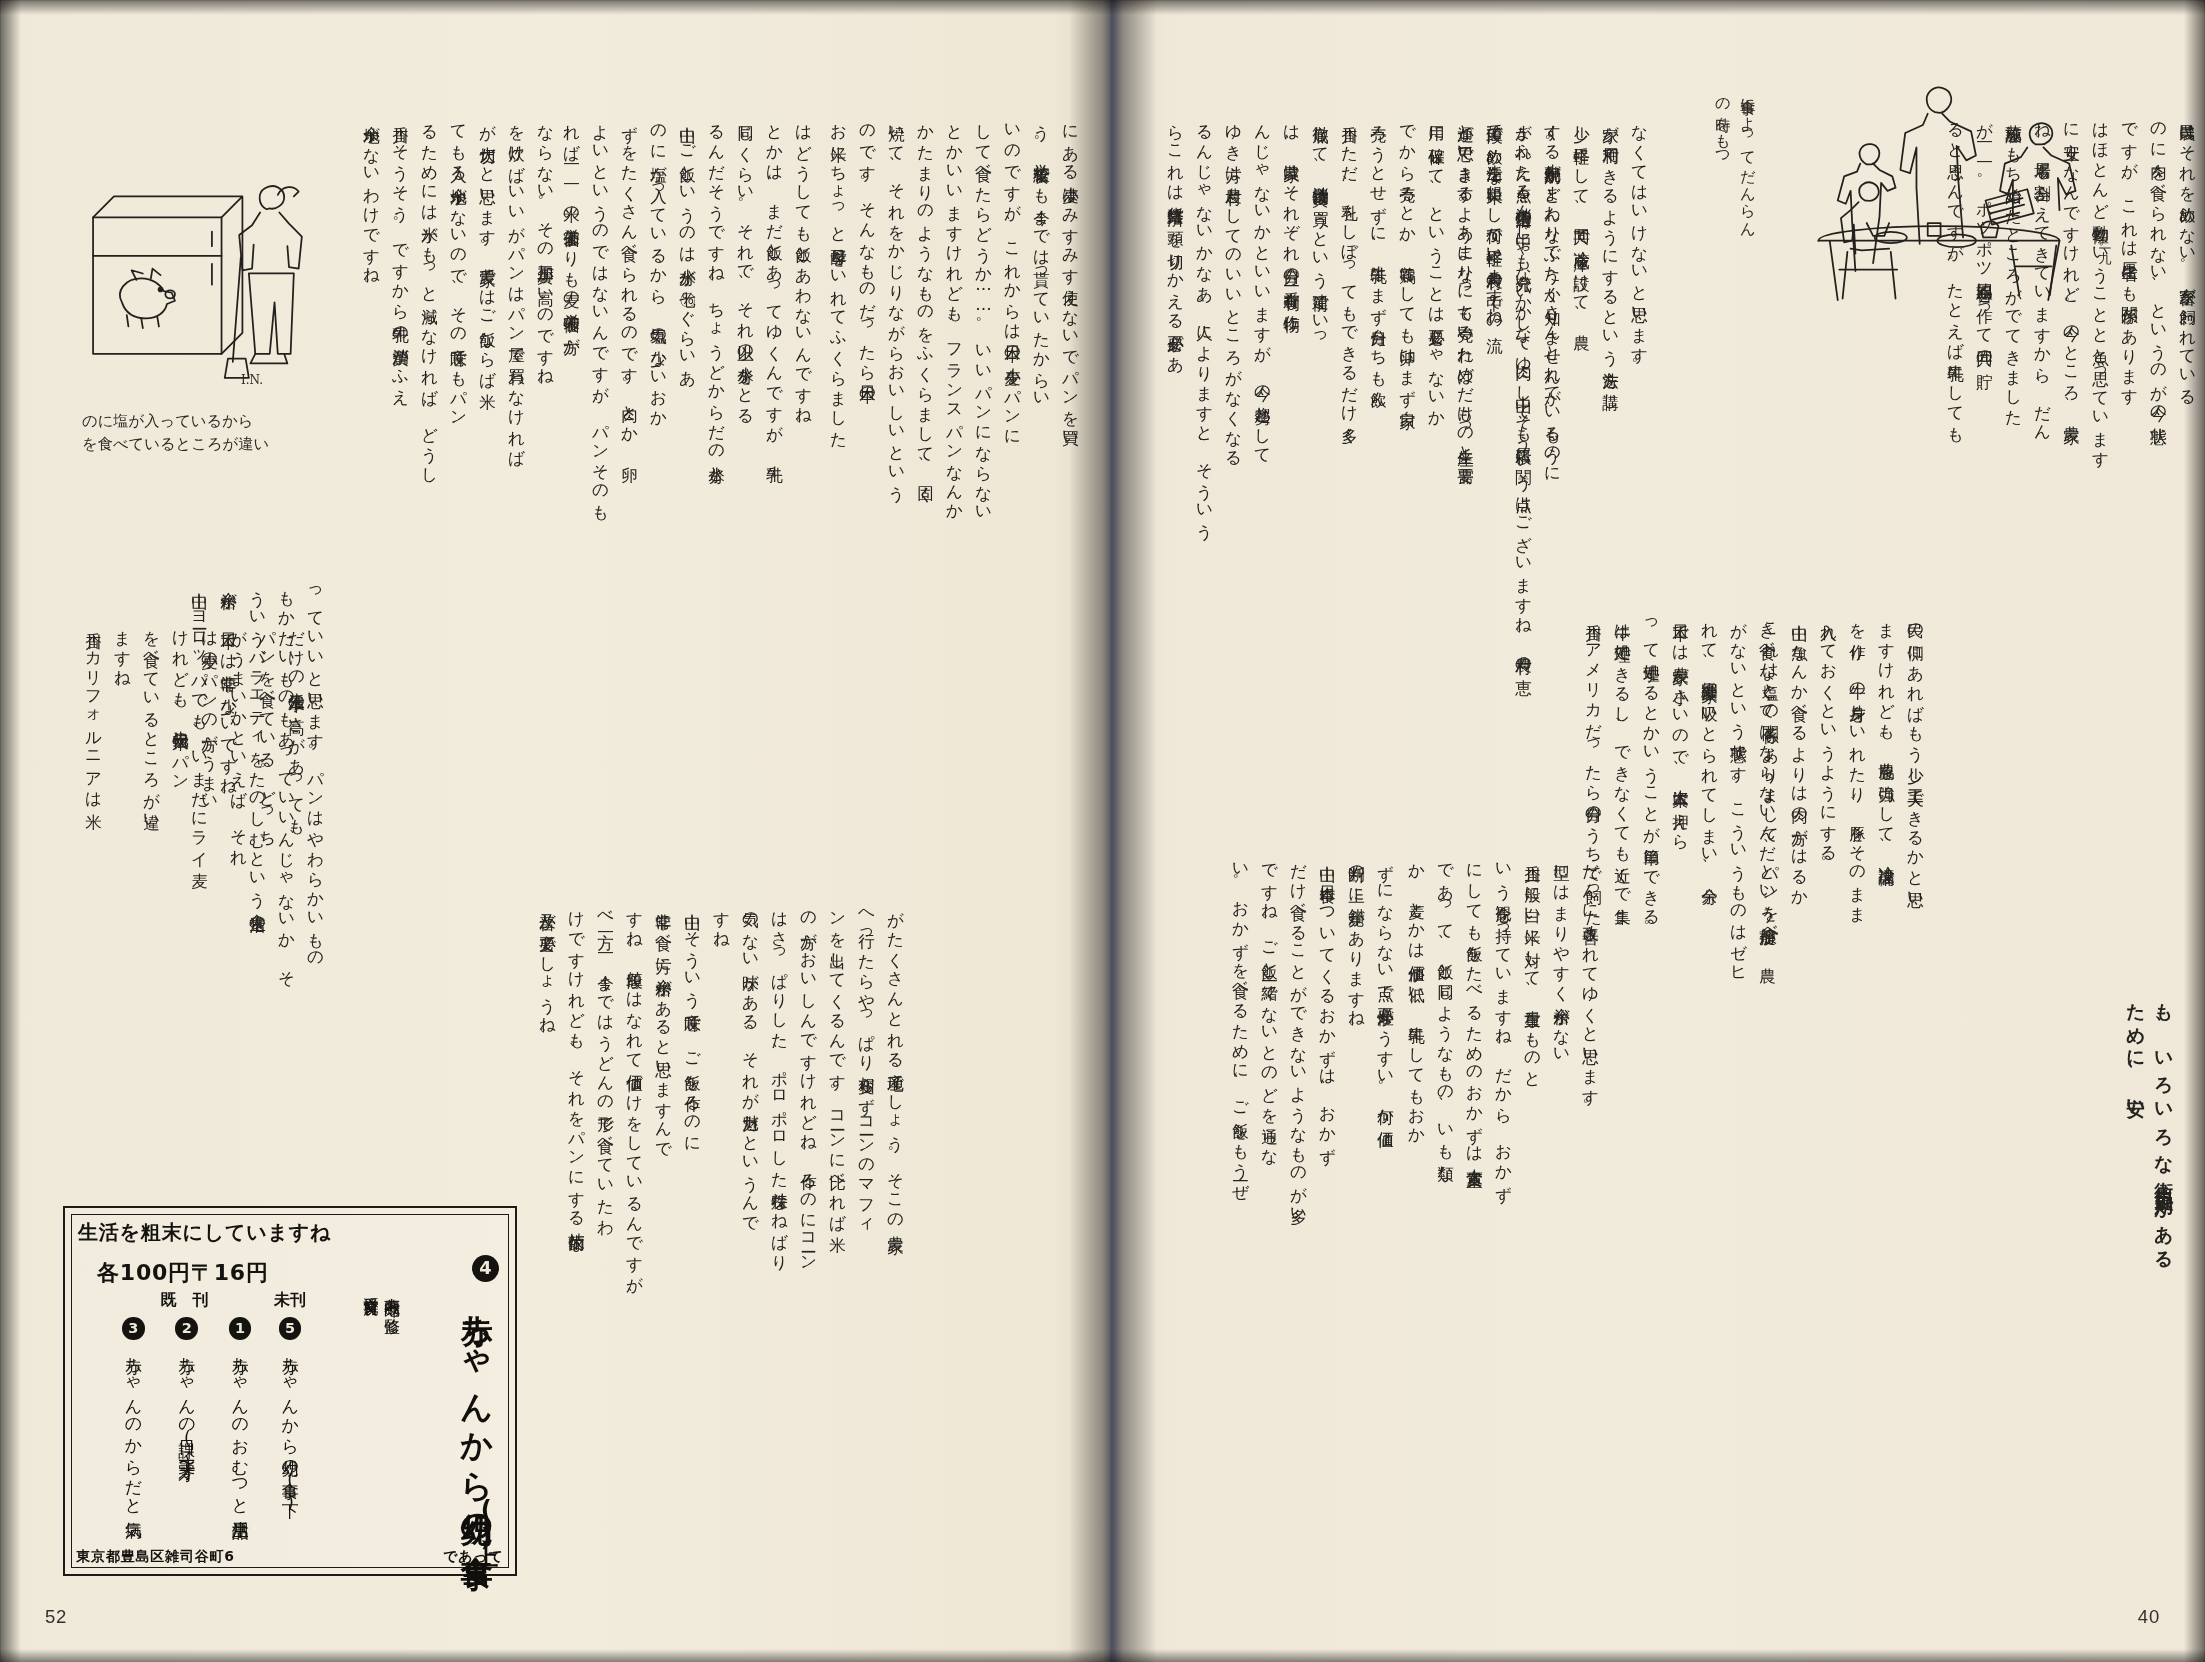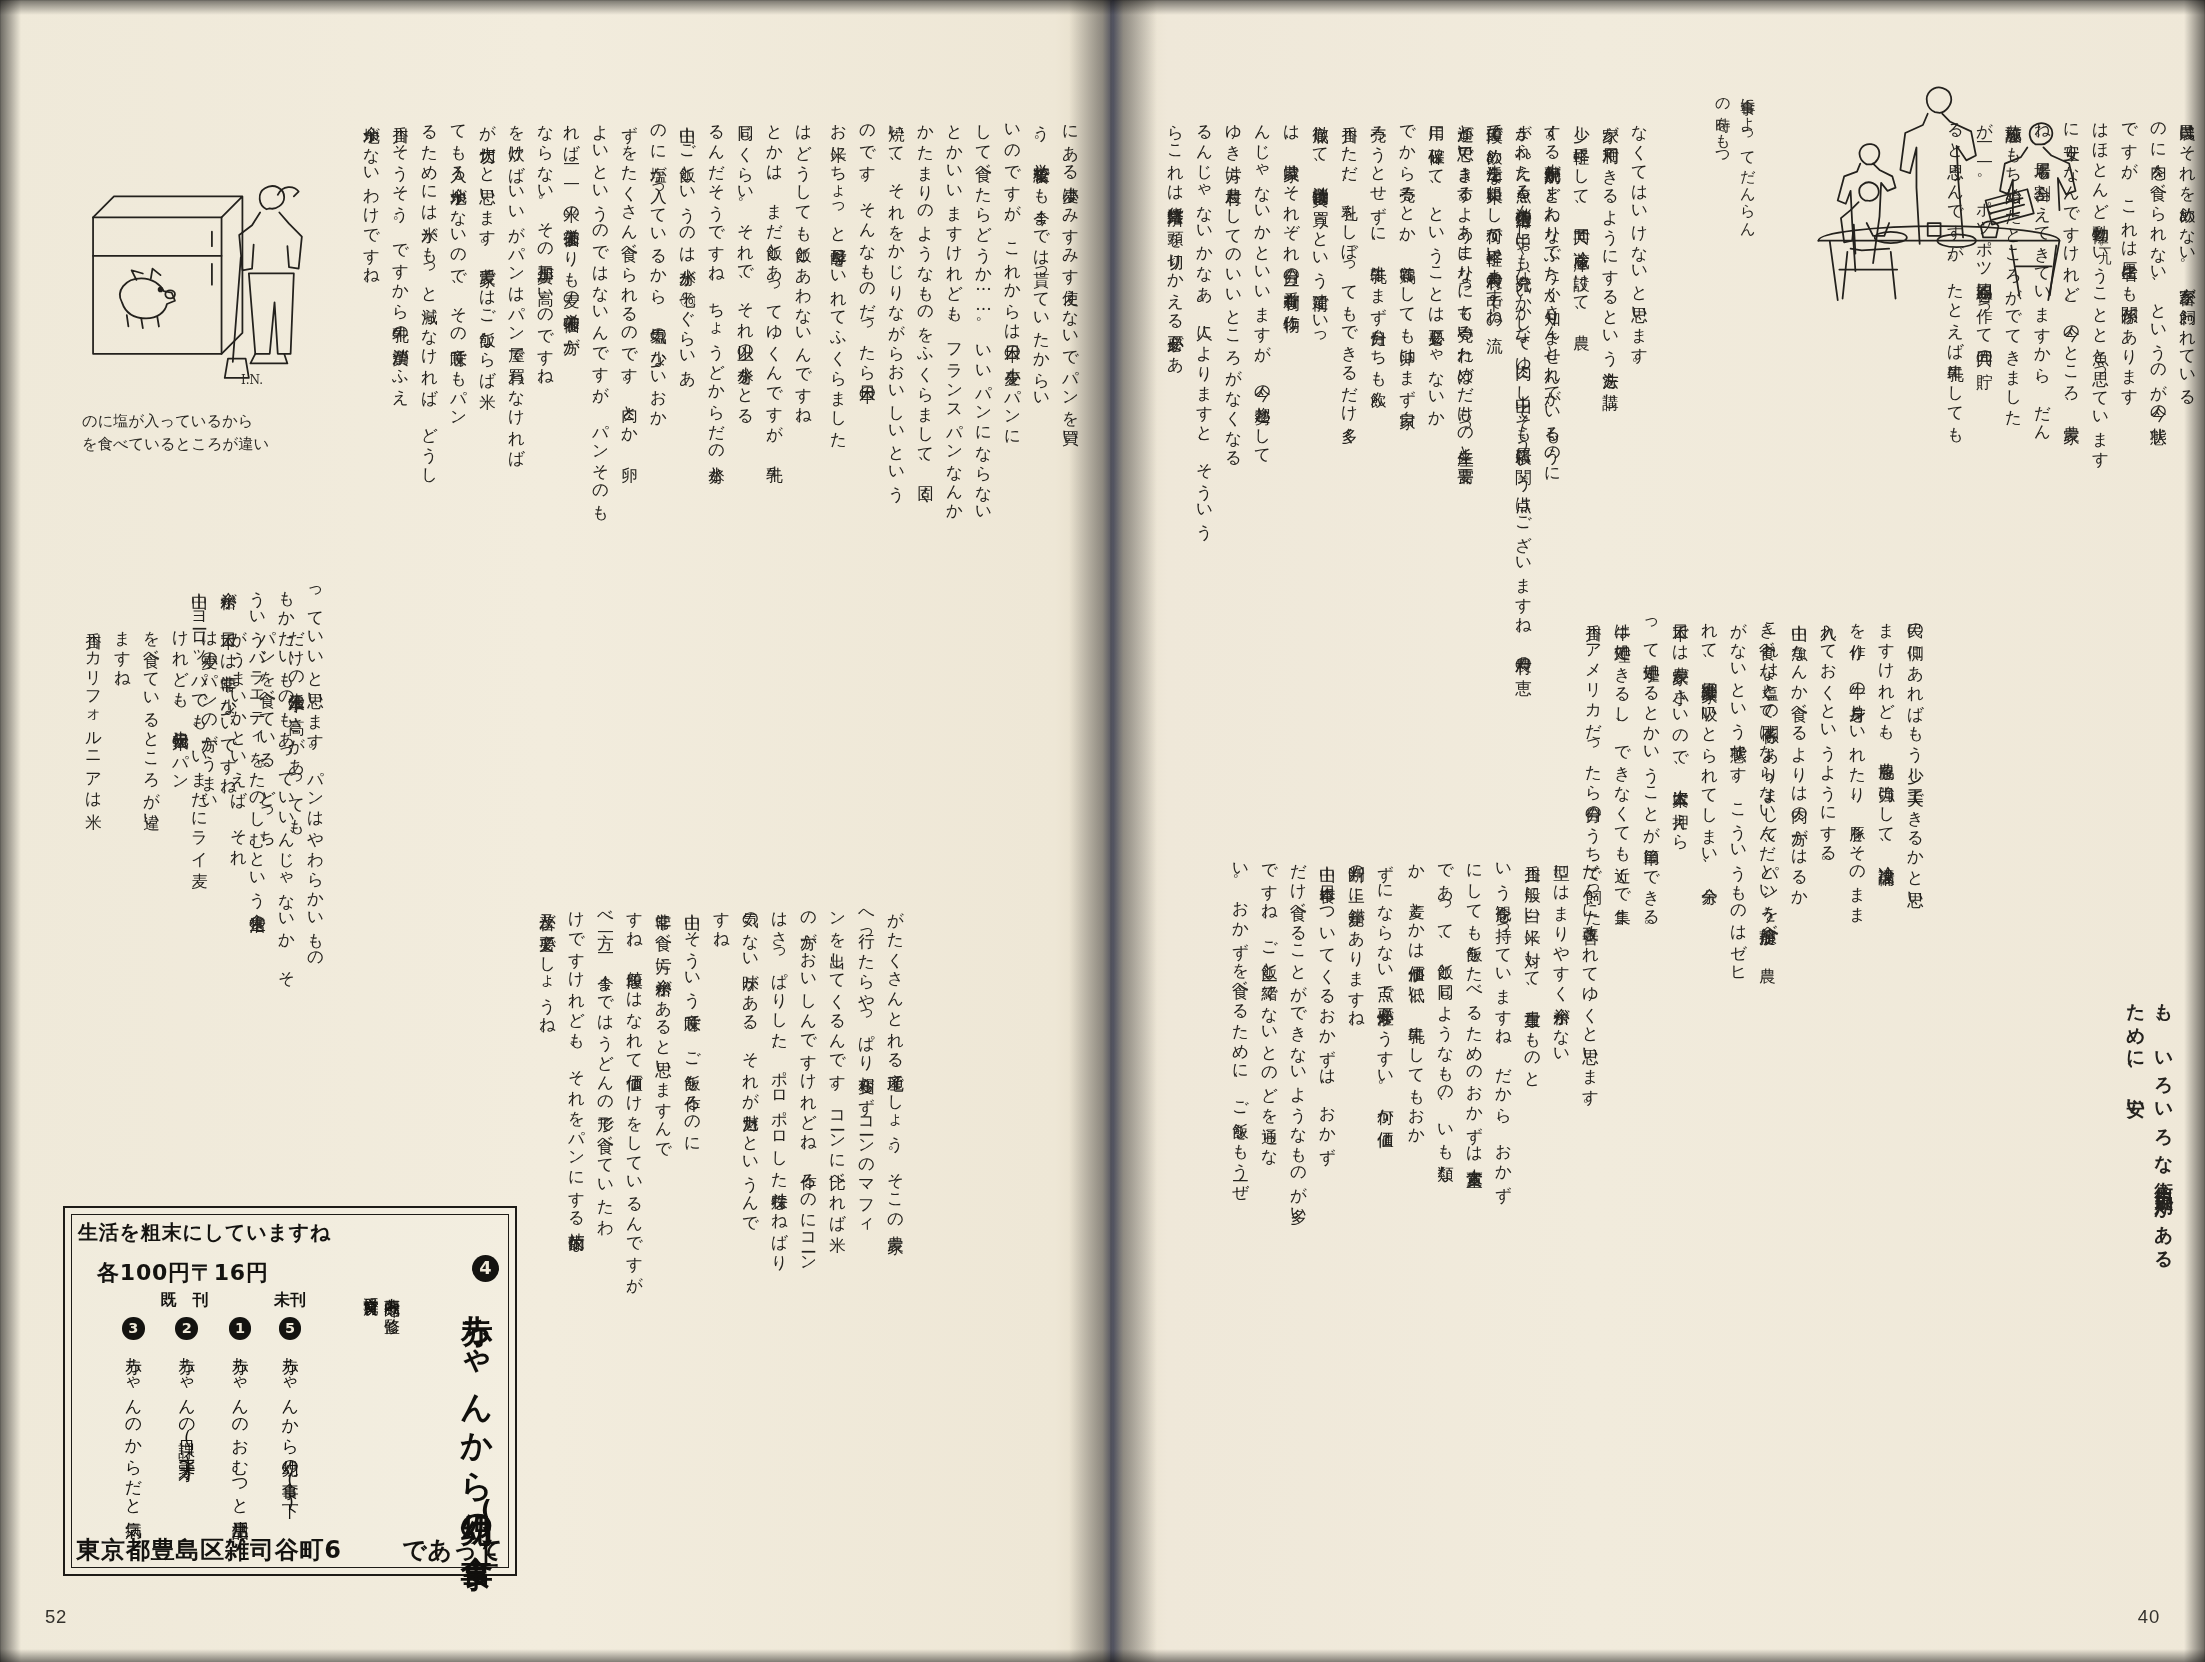--- a/index.html
+++ b/index.html
@@ -81,21 +81,21 @@
     text-align:left;
   }
   .ad-price{
     position:absolute;top:50px;left:32px;
     font-family:"DejaVu Sans","Liberation Sans",sans-serif;
     font-weight:bold;font-size:22px;color:#141310;letter-spacing:0.8px;
   }
   .ad-foot{
     position:absolute;bottom:8px;left:11.3px;right:11.3px;
     font-family:"DejaVu Sans","Liberation Sans",sans-serif;
-    font-weight:bold;font-size:24px;color:#141310;letter-spacing:0.8px;
+    font-weight:bold;font-size:14px;color:#141310;letter-spacing:0.8px;
     display:flex;justify-content:space-between;
   }
 </style>
 </head>
 <body>
 
 <div id="page">
   <div class="backdrop"></div>
   <div class="book">
 

